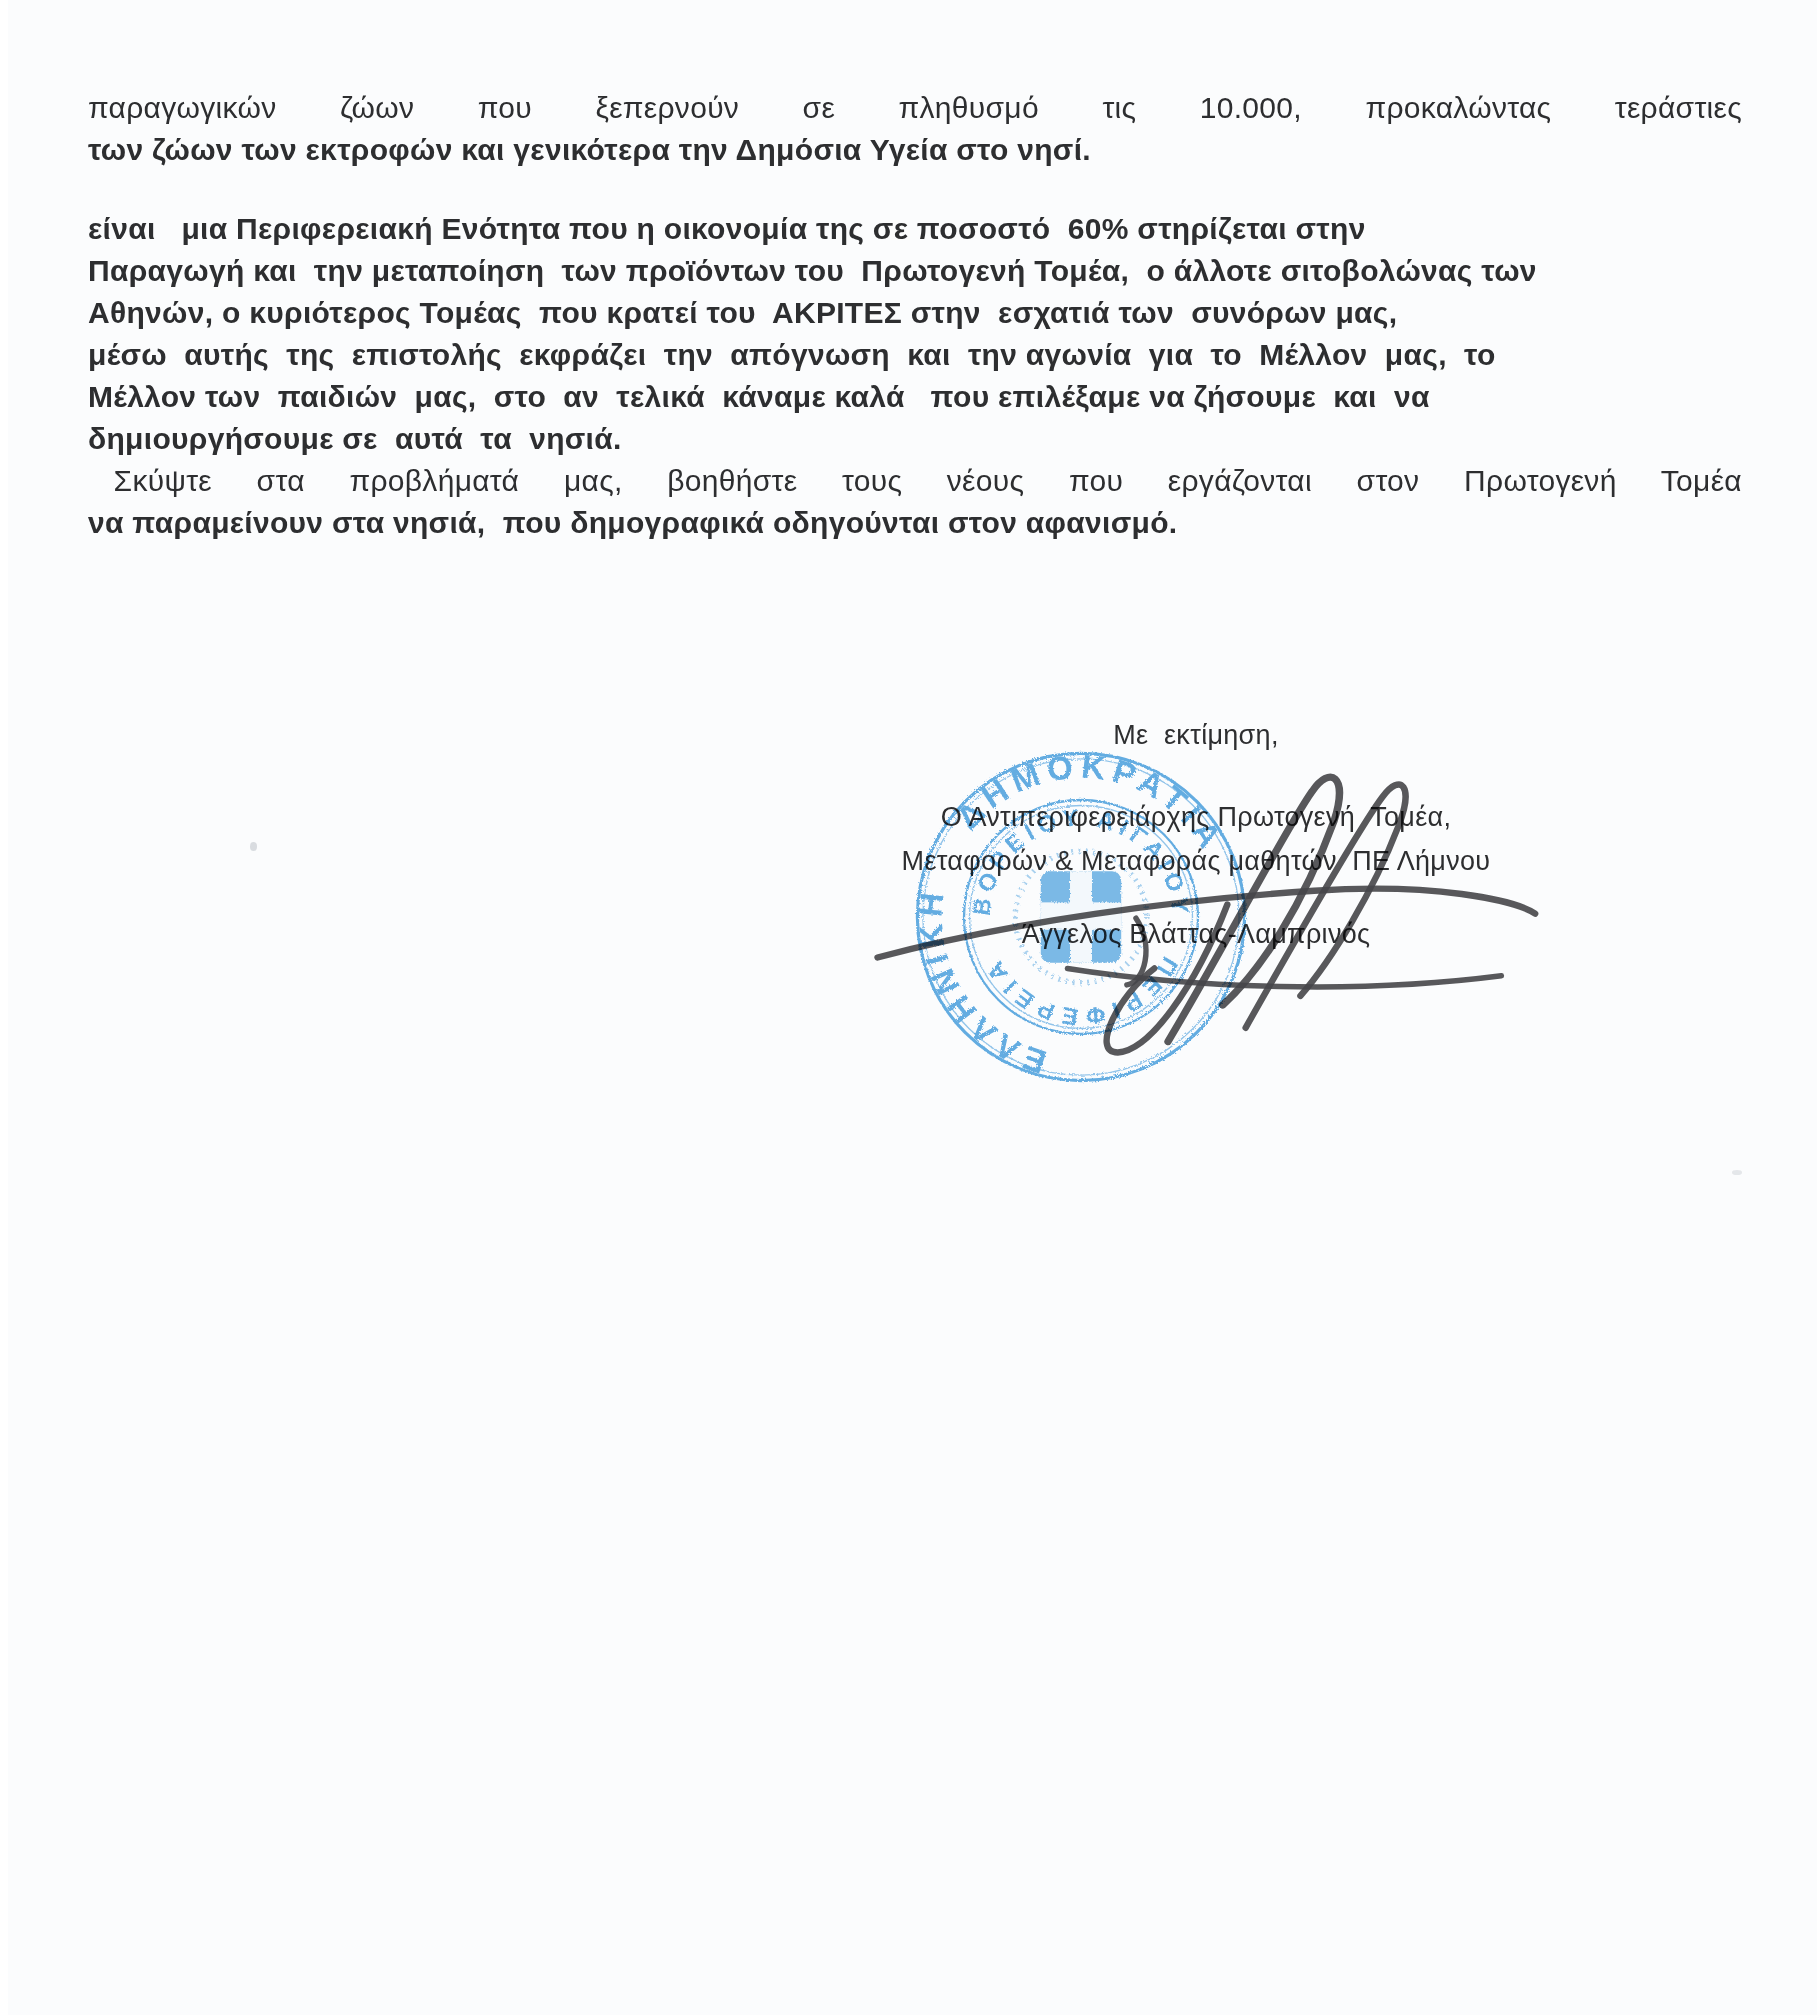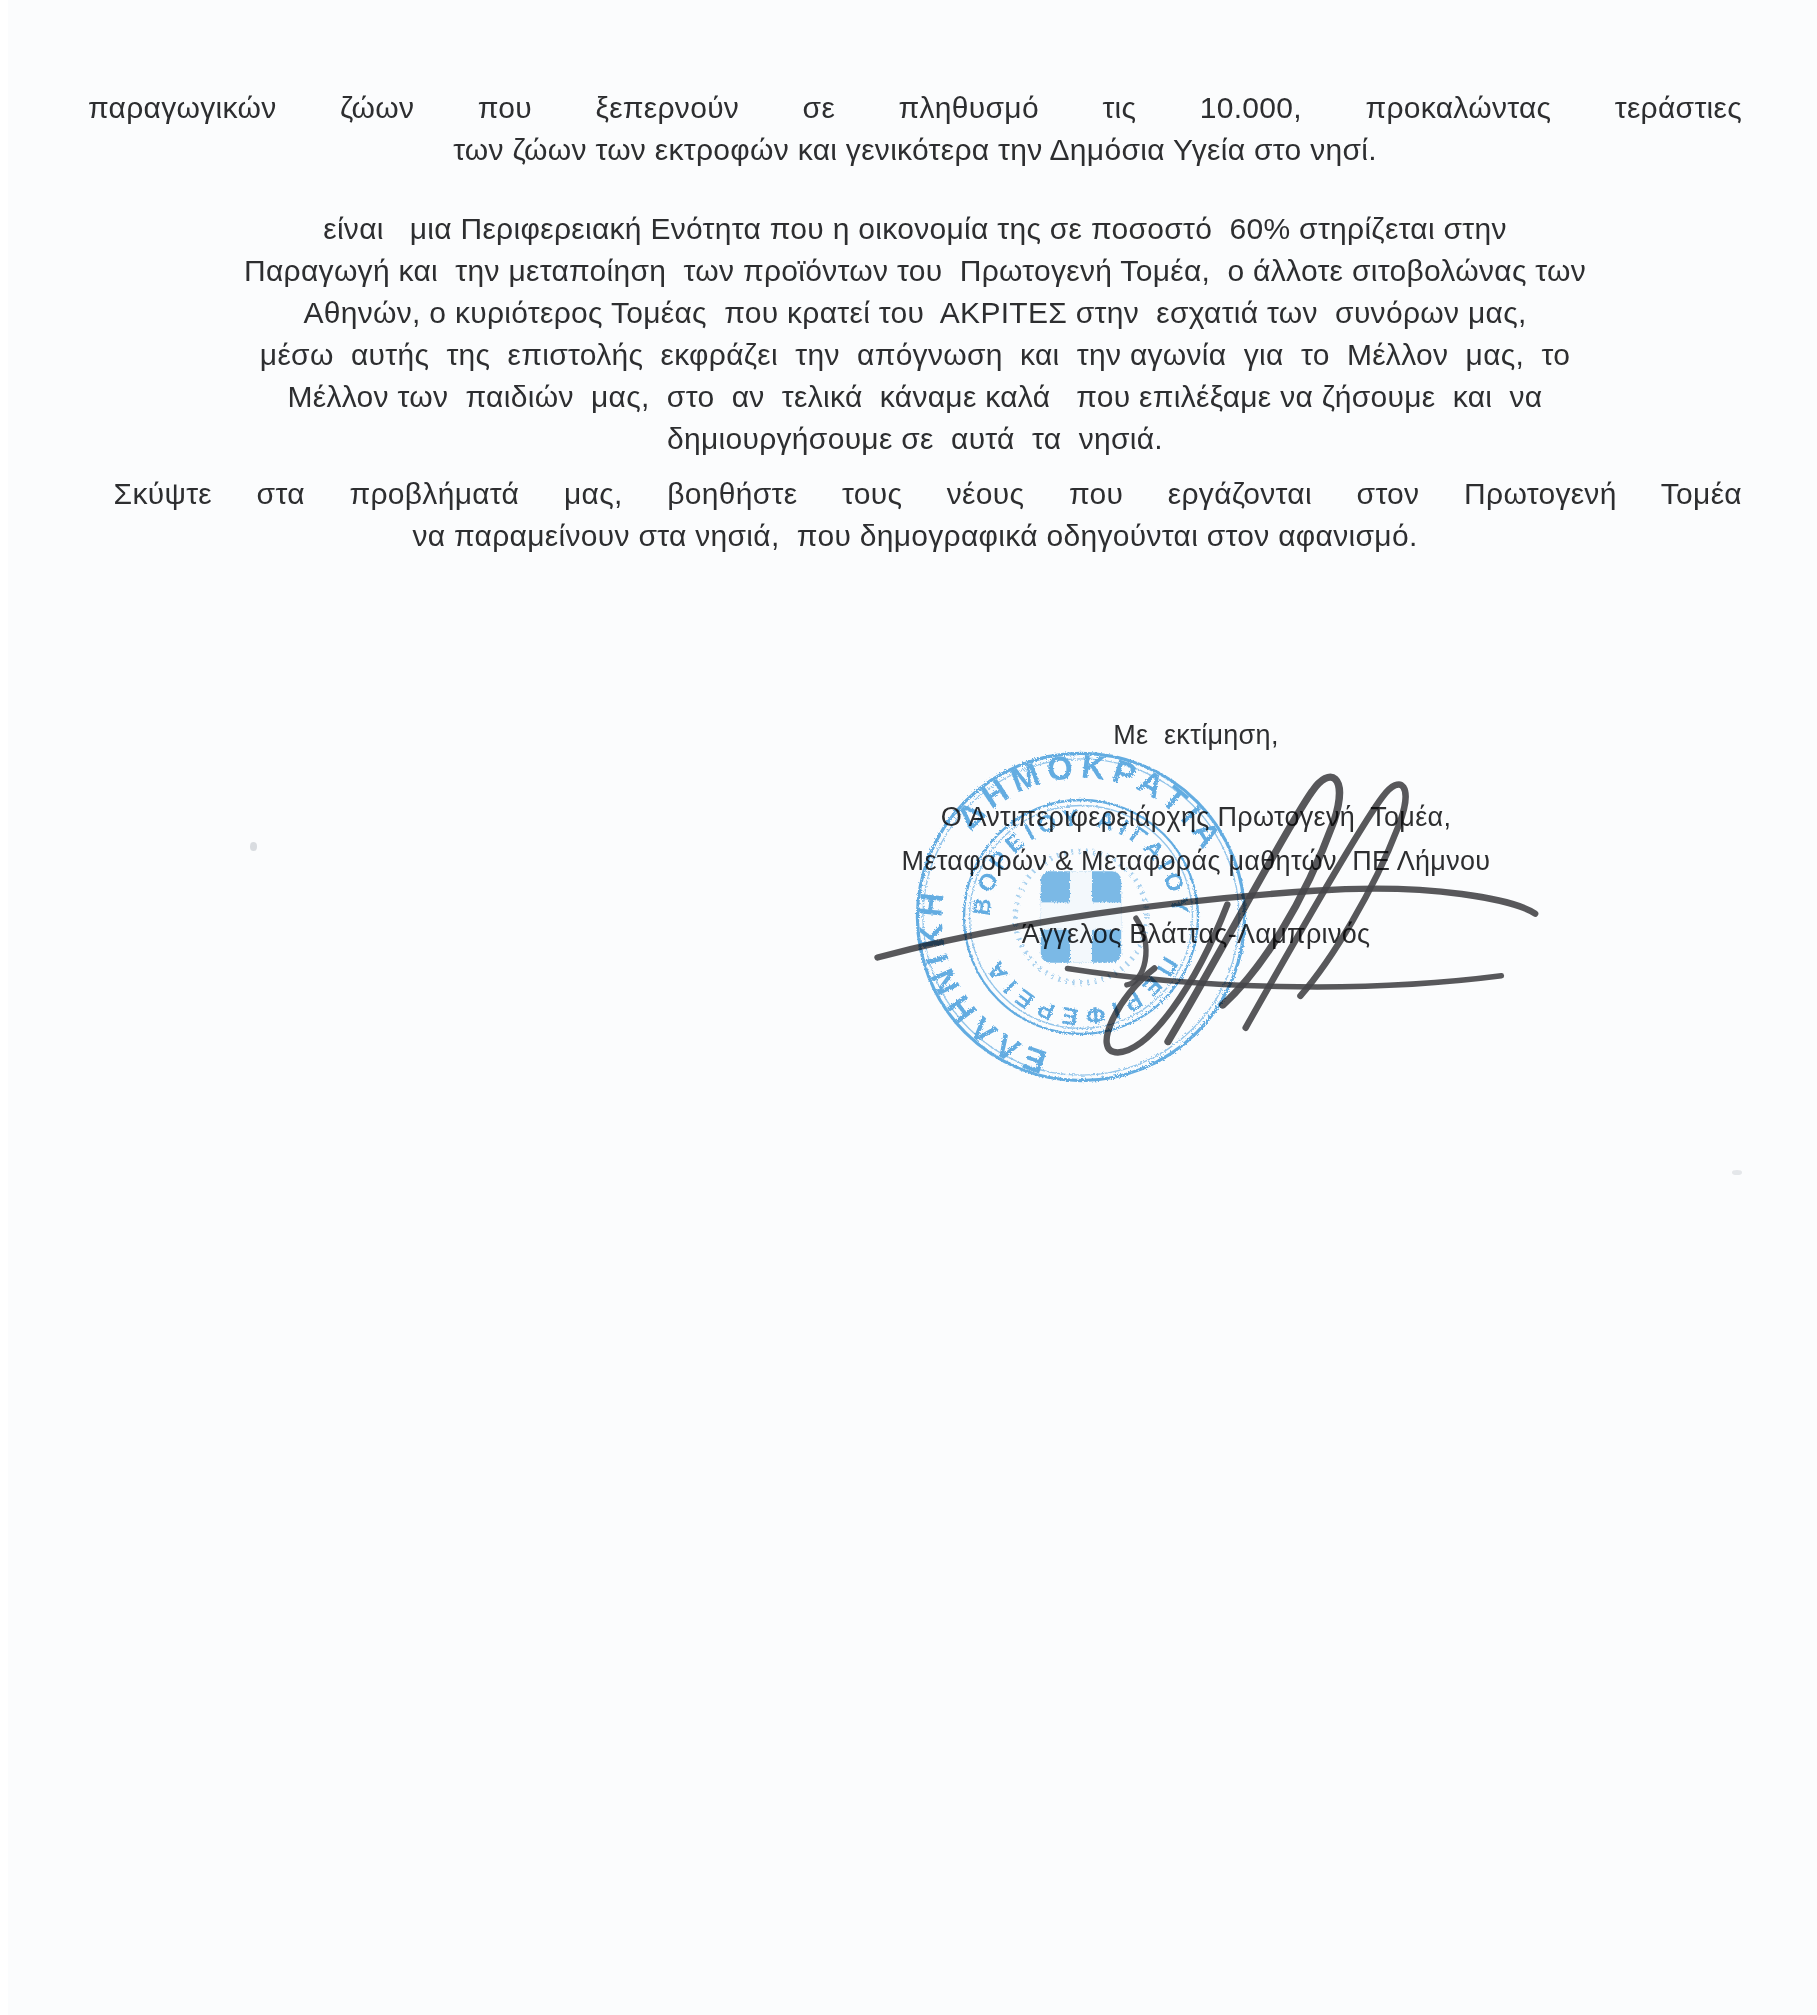--- a/index.html
+++ b/index.html
@@ -32,22 +32,23 @@
   .line{
     height:42px;line-height:42px;
     overflow:visible;
   }
   .line.full{
     text-align:justify;
     text-align-last:justify;
     white-space:normal;
   }
   .line.ragged{
-    text-align:center;
+    text-align:left;
     white-space:pre;
+    font-weight:bold;
   }
   
   .sig-line{
     position:absolute;left:809px;width:758px;
     text-align:center;
     color:var(--text);
     font-size:27px;letter-spacing:0.3px;
     white-space:pre;
   }
   .closing{top:720px;}
@@ -90,21 +91,21 @@
         <div class="line ragged">των ζώων των εκτροφών και γενικότερα την Δημόσια Υγεία στο νησί.</div>
       </div>
       <div class="paragraph" style="margin-top: 37px;">
         <div class="line ragged">είναι   μια Περιφερειακή Ενότητα που η οικονομία της σε ποσοστό  60% στηρίζεται στην</div>
         <div class="line ragged">Παραγωγή και  την μεταποίηση  των προϊόντων του  Πρωτογενή Τομέα,  ο άλλοτε σιτοβολώνας των</div>
         <div class="line ragged">Αθηνών, ο κυριότερος Τομέας  που κρατεί του  ΑΚΡΙΤΕΣ στην  εσχατιά των  συνόρων μας,</div>
         <div class="line ragged">μέσω  αυτής  της  επιστολής  εκφράζει  την  απόγνωση  και  την αγωνία  για  το  Μέλλον  μας,  το</div>
         <div class="line ragged">Μέλλον των  παιδιών  μας,  στο  αν  τελικά  κάναμε καλά   που επιλέξαμε να ζήσουμε  και  να</div>
         <div class="line ragged">δημιουργήσουμε σε  αυτά  τα  νησιά.</div>
       </div>
-      <div class="paragraph" style="margin-top: 13px;">
+      <div class="paragraph" style="margin-top: 0px;">
         <div class="line full" style="padding-left: 25.6px;">Σκύψτε στα προβλήματά μας, βοηθήστε τους νέους που εργάζονται στον Πρωτογενή Τομέα</div>
         <div class="line ragged">να παραμείνουν στα νησιά,  που δημογραφικά οδηγούνται στον αφανισμό.</div>
       </div>
     </div>
 
   <div class="sig-line closing">Με  εκτίμηση,</div>
   <div class="sig-line sig-title t1">Ο Αντιπεριφερειάρχης Πρωτογενή  Τομέα,</div>
   <div class="sig-line sig-title t2">Μεταφορών &amp; Μεταφοράς μαθητών  ΠΕ Λήμνου</div>
   <div class="sig-line sig-name">Άγγελος Βλάττας-Λαμπρινός</div>
 

